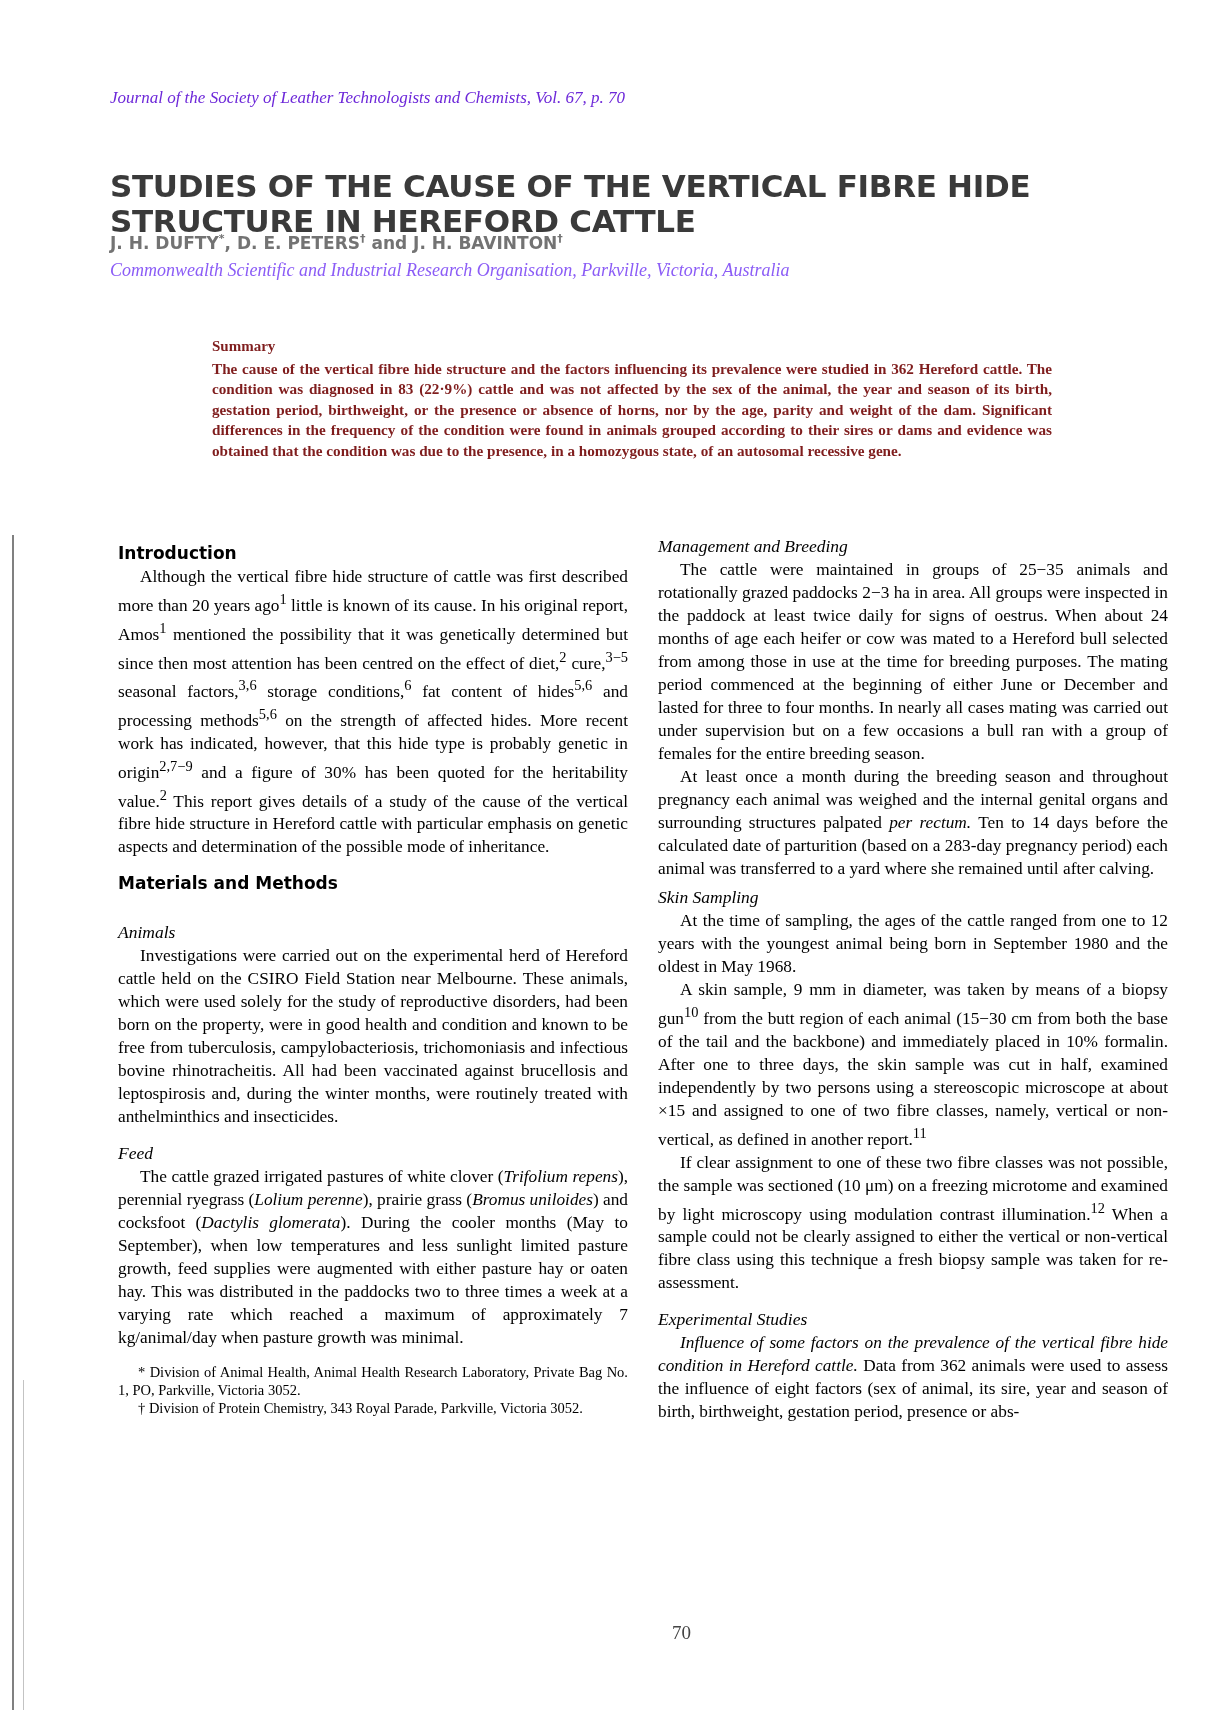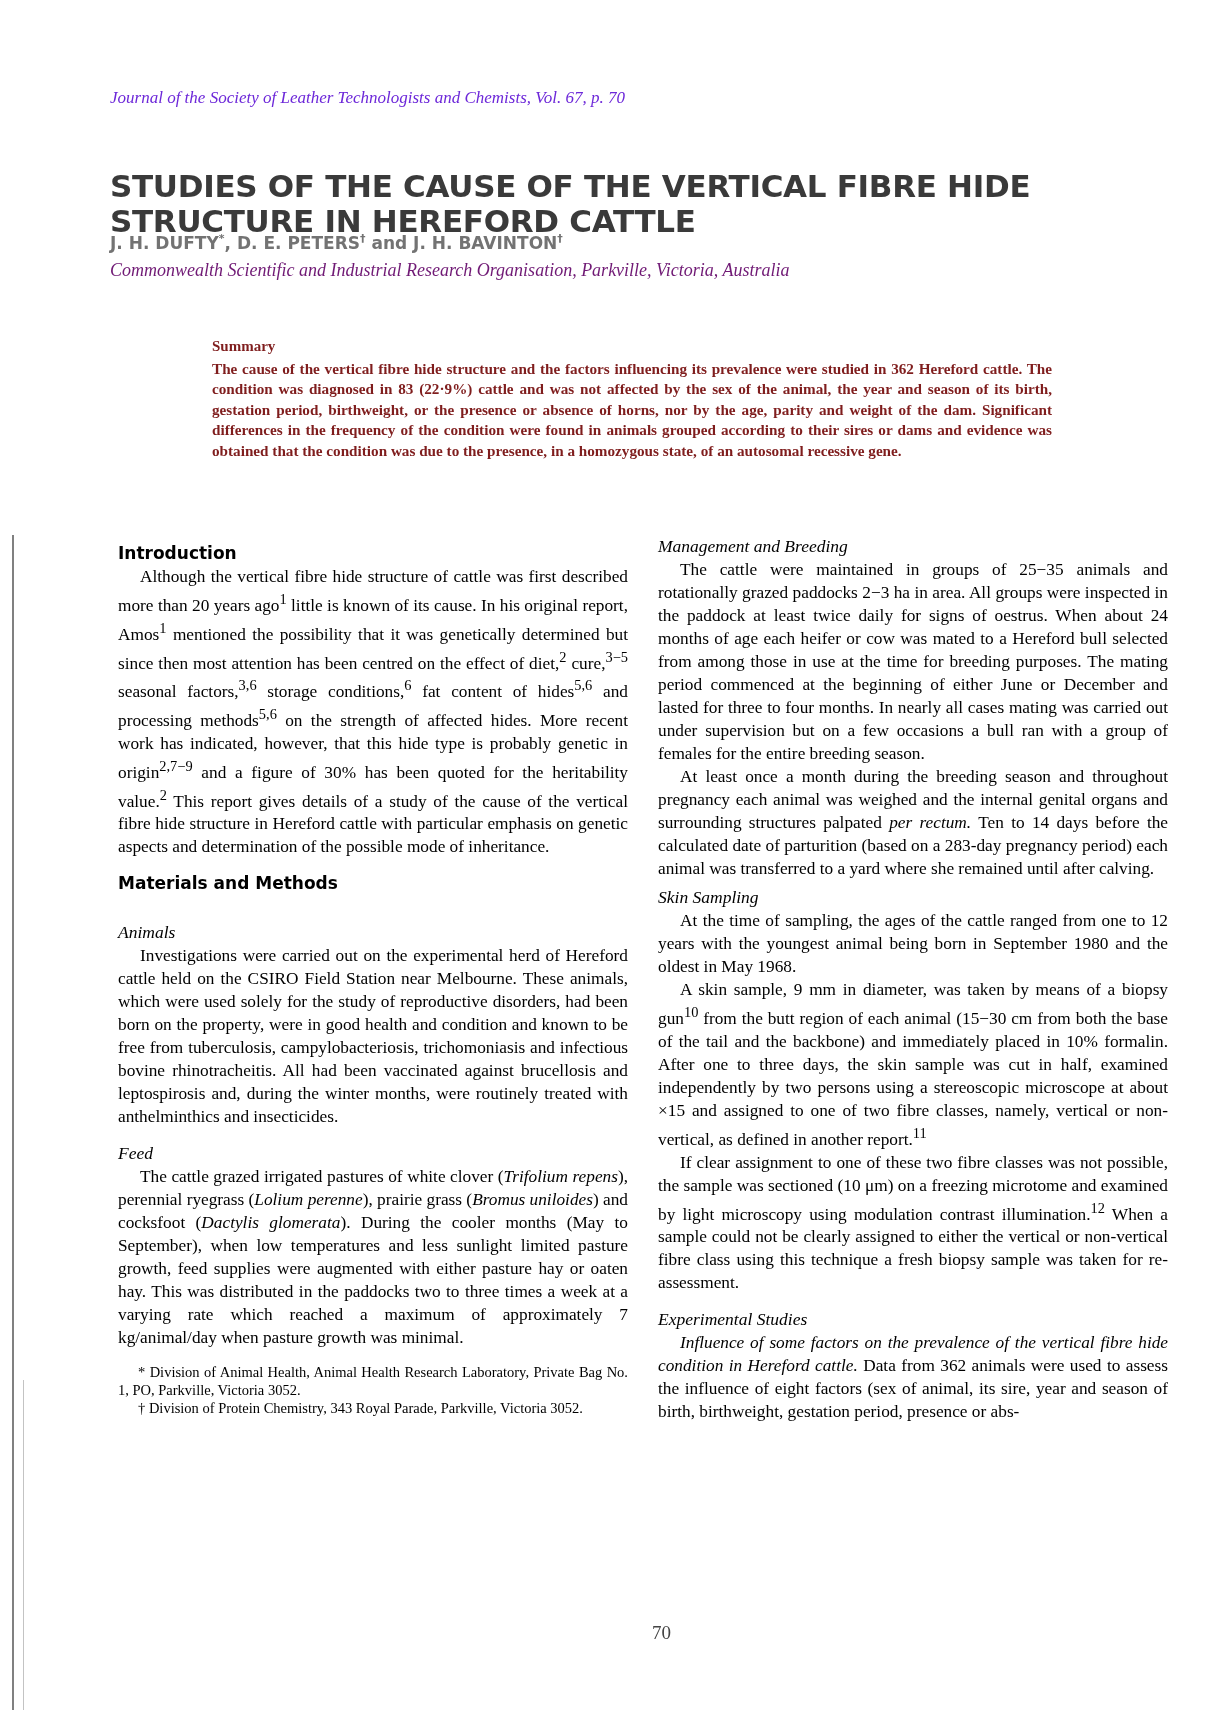--- a/index.html
+++ b/index.html
@@ -28,21 +28,21 @@
     margin-top: 19px;
   }
   .authors {
     position: absolute; left: 110px; top: 232px;
     font-family: "DejaVu Sans", "Liberation Sans", sans-serif;
     font-weight: bold; font-size: 17px; color: #737373;
   }
   .authors sup { font-size: 11px; }
   .affiliation {
     position: absolute; left: 110px; top: 260px;
-    font-style: italic; font-size: 18px; color: #701a75;
+    font-style: italic; font-size: 18px; color: #8b5cf6;
   }
   .summary {
     position: absolute; left: 212px; top: 336px; width: 840px;
     font-size: 15.2px; line-height: 20.5px; color: #7f1d1d;
   }
   .summary h3 { margin: 0 0 2px 0; font-size: 15px; font-weight: bold; }
   .summary p { margin: 0; text-align: justify; font-weight: bold; }
 
   .col { position: absolute; width: 510px; font-size: 17.3px; line-height: 23px; color: #000000; }
   .col-left { left: 118px; top: 542px; }
@@ -52,21 +52,21 @@
     font-family: "DejaVu Sans", "Liberation Sans", sans-serif;
     font-weight: bold; font-size: 17px; margin: 0; line-height: 23px;
   }
   .h-sans.mm { margin-top: 14px; margin-bottom: 26px; }
   .h-ital { font-style: italic; font-size: 17.5px; margin: 0; line-height: 23px; }
   .gap { height: 14px; }
   .gap-s { height: 6px; }
   .footnotes { margin-top: 14px; font-size: 14.5px; line-height: 18px; }
   .footnotes p { text-indent: 20px; }
   .page-number {
-    position: absolute; left: 652px; top: 1622px; font-size: 19px; color: #444;
+    position: absolute; left: 672px; top: 1622px; font-size: 19px; color: #444;
   }
   i { font-style: italic; }
 </style>
 </head>
 <body>
 
 <div class="margin-line"></div>
 <div class="margin-line2"></div>
 
 <div class="running-head">Journal of the Society of Leather Technologists and Chemists, Vol. 67, p. 70</div>

